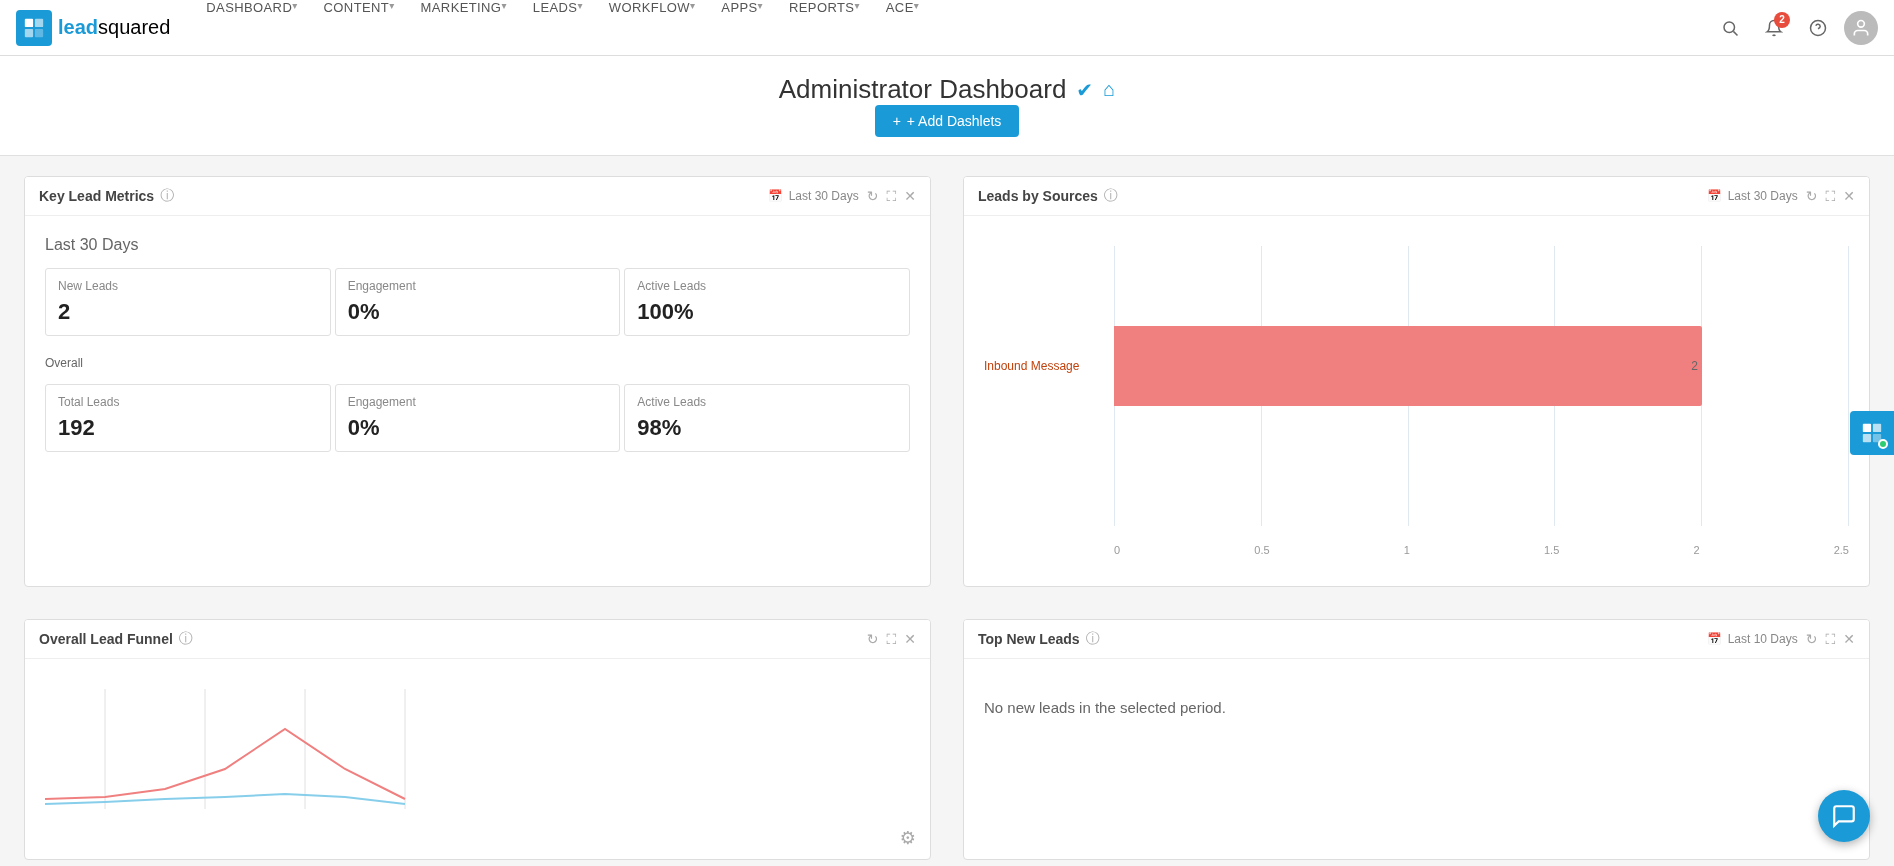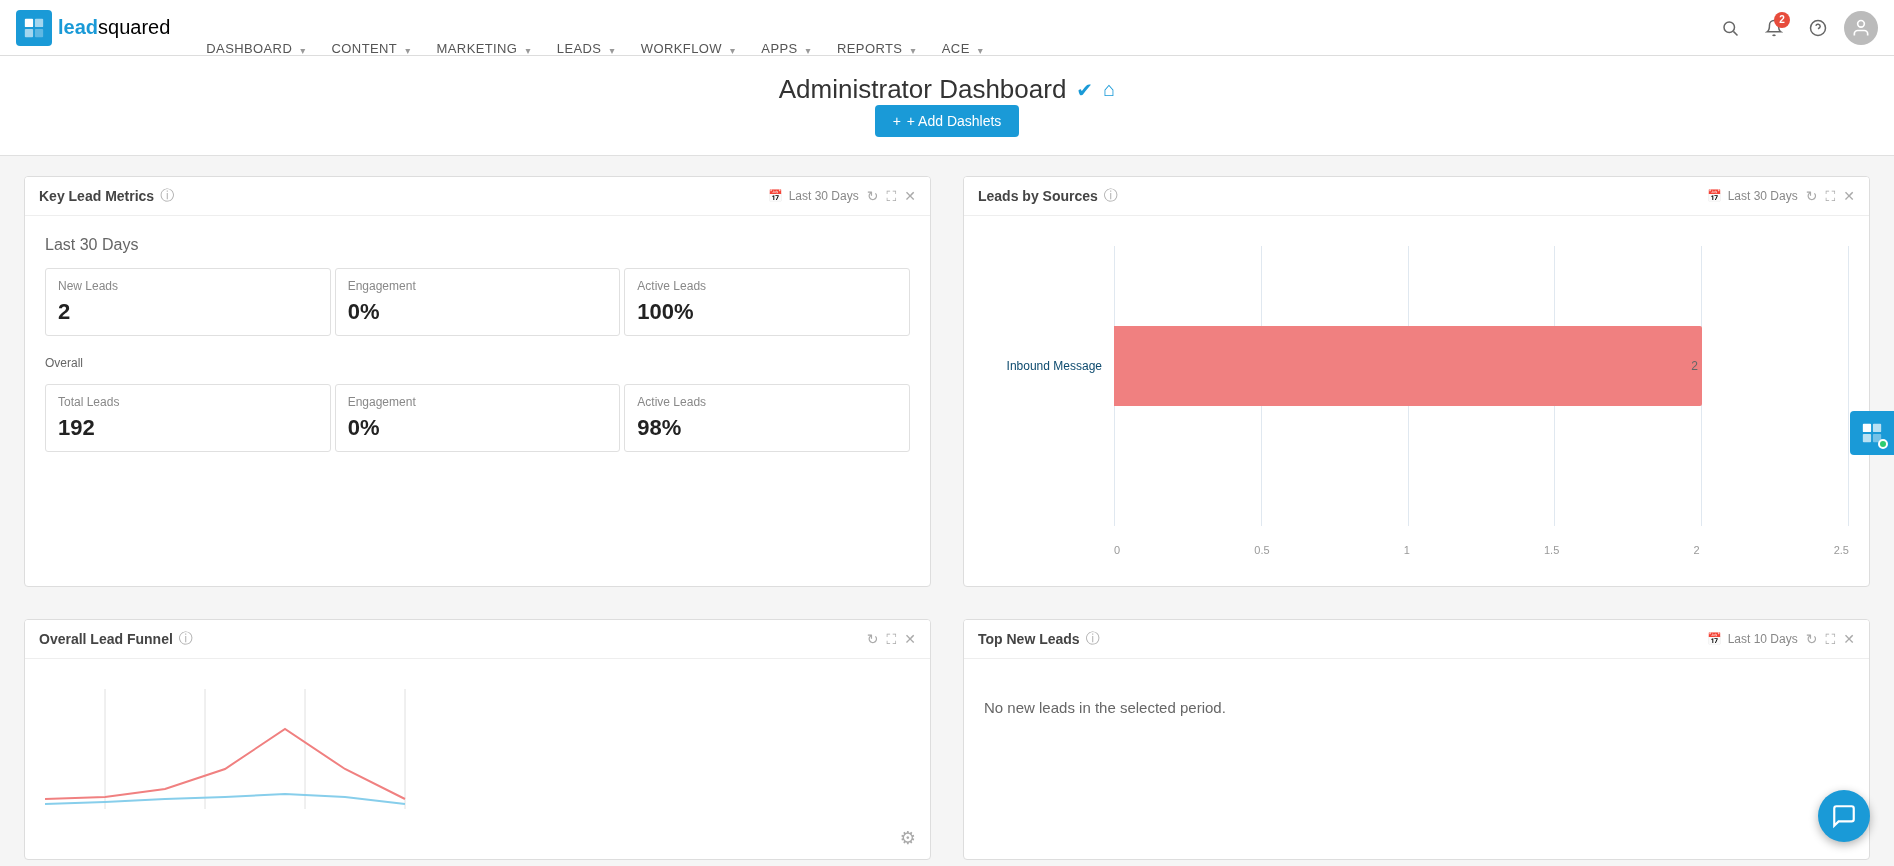--- a/index.html
+++ b/index.html
@@ -35,30 +35,30 @@
     .logo-text { font-size: 20px; font-weight: 400; color: #555; }
     .logo-text span { color: #1a9ad7; font-weight: 700; }
     .nav-menu {
       display: flex;
       align-items: center;
       flex: 1;
       gap: 2px;
     }
     .nav-item {
       display: flex;
-      align-items: flex-end;
+      align-items: flex-start;
       padding: 0 12px;
       height: 56px;
       color: #555;
       font-size: 13px;
       font-weight: 500;
       letter-spacing: 0.03em;
       cursor: pointer;
       text-transform: uppercase;
-      gap: 8px;
+      gap: 0;
       white-space: nowrap;
     }
     .nav-chevron { font-size: 10px; color: #999; }
     .nav-actions {
       display: flex;
       align-items: center;
       gap: 8px;
     }
     .nav-icon-btn {
       width: 36px;
@@ -455,21 +455,21 @@
           <div style="width:1px; background:#e0e8f0; height:100%;"></div>
           <div style="width:1px; background:#e0e8f0; height:100%;"></div>
           <div style="width:1px; background:#e0e8f0; height:100%;"></div>
           <div style="width:1px; background:#e0e8f0; height:100%;"></div>
           <div style="width:1px; background:#e0e8f0; height:100%;"></div>
           <div style="width:1px; background:#e0e8f0; height:100%;"></div>
         </div>
 
         <div style="position: absolute; left: 0; right: 0; top: 80px;">
           <div style="display: flex; align-items: center;">
-            <div style="width: 130px; text-align: right; padding-right: 12px; font-size: 12px; color: #0c4a6e;">Inbound Message</div>
+            <div style="width: 130px; padding-right: 12px; font-size: 12px; color: #c2410c;">Inbound Message</div>
             <div style="position: relative; flex: 1;">
 
               <div style="width: 80%; height: 80px; background: #f08080; border-radius: 0 2px 2px 0;"></div>
               <div style="position: absolute; right: calc(20% + 4px); top: 50%; transform: translateY(-50%); font-size: 12px; color: #666;">2</div>
             </div>
           </div>
         </div>
 
         <div style="position: absolute; left: 130px; right: 0; bottom: 10px; display: flex; justify-content: space-between;">
           <span style="font-size: 11px; color: #999;">0</span>

